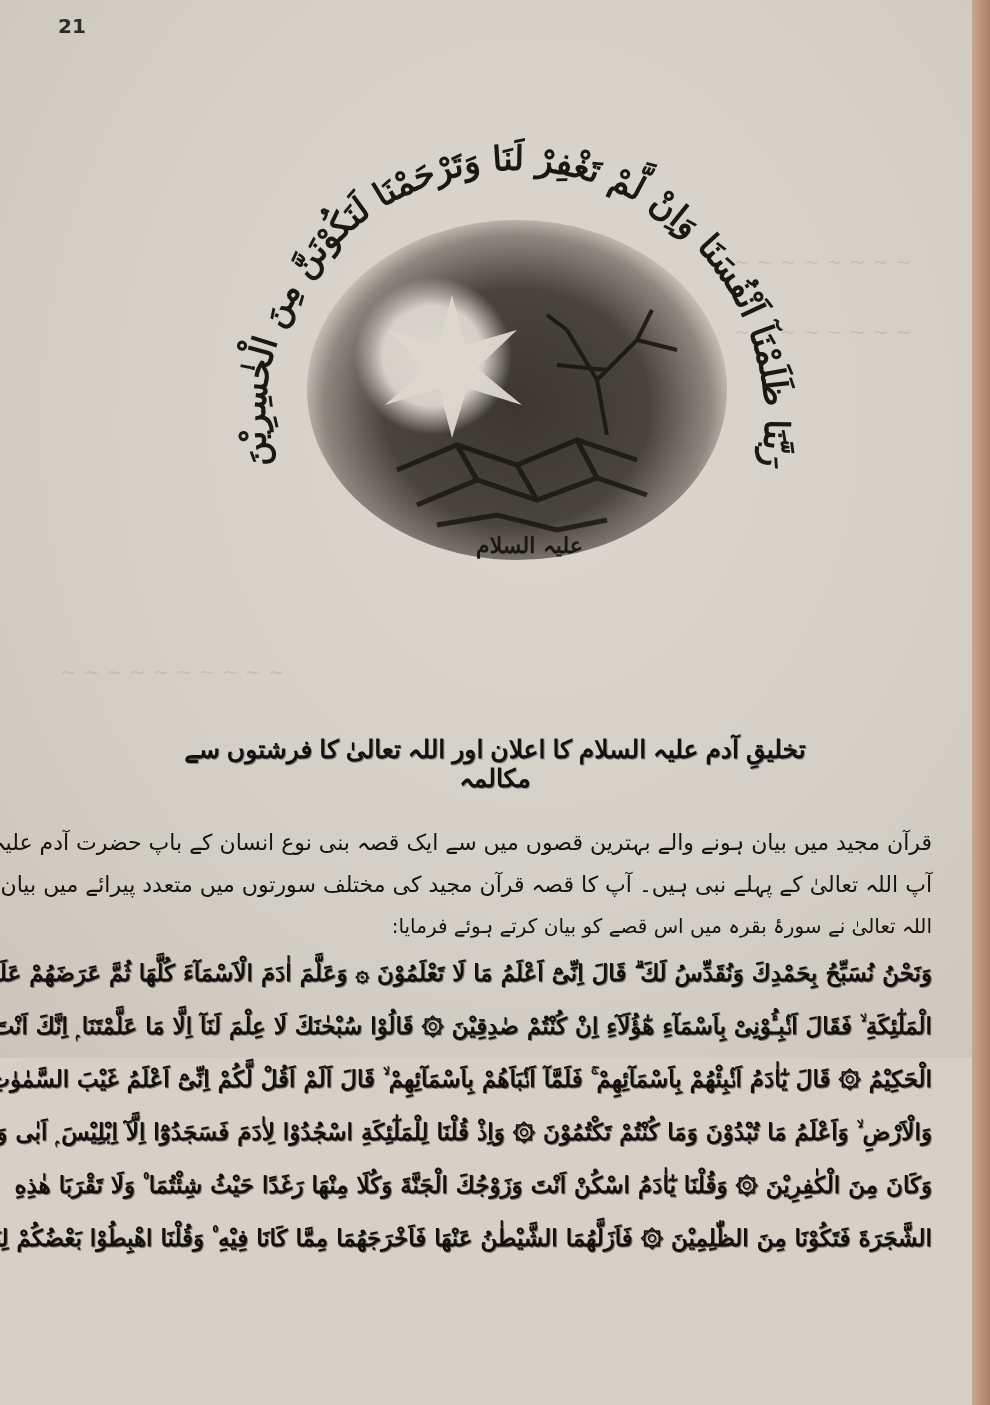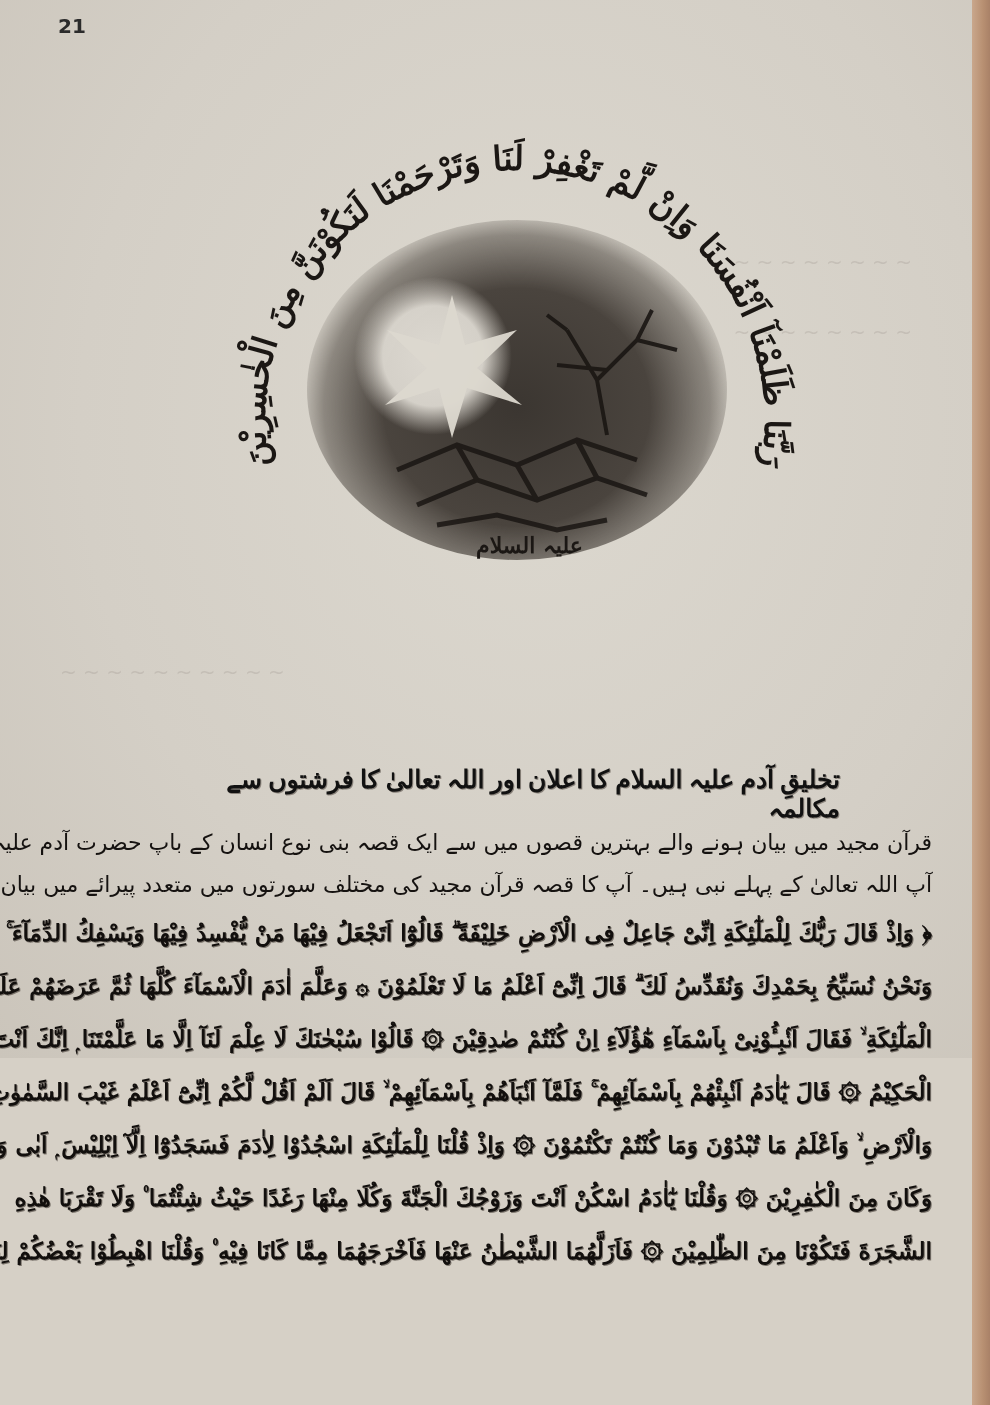--- a/index.html
+++ b/index.html
@@ -44,23 +44,23 @@
   .name-main {
     font-family:"DejaVu Serif", serif; font-weight:bold; font-size:70px; color:#1b1714;
     -webkit-text-stroke:2px #1b1714;
     text-shadow: 0 0 0 #fff, 2px 2px 0 #6b635b;
   }
   .name-honorific {
     font-family:"DejaVu Serif", serif; font-size:22px; color:#1b1714;
     line-height:1; font-weight:bold;margin-left:19px;
   }
   .subheading {
-    position:absolute; left:150px; top:765px; width:690px; 
+    position:absolute; left:150px; top:735px; width:690px; text-align:center;
     direction:rtl;
-    font-family:Liberation Serif, serif; font-weight:bold; font-size:25px;
+    font-family:Liberation Sans, sans-serif; font-weight:bold; font-size:25px;
     color:#111; letter-spacing:0.5px;
     text-shadow: 1px 1px 0 #8a837b;
   }
   .body {
     position:absolute; left:62px; top:822px; width:870px;
     direction:rtl; text-align:right;
     font-family:"DejaVu Sans", sans-serif; color:#151210;
   }
   .para-line { font-size:22px; line-height:42px; height:42px; white-space:nowrap; }
   .intro-line { font-size:20px; line-height:40px; height:40px; white-space:nowrap; }
@@ -119,22 +119,22 @@
     <div class="name-calligraphy">
       <span class="name-honorific">علیہ السلام</span>
     </div>
   </div>
 
   <div class="subheading">تخلیقِ آدم علیہ السلام کا اعلان اور اللہ تعالیٰ کا فرشتوں سے مکالمہ</div>
 
   <div class="body">
     <div class="para-line">قرآن مجید میں بیان ہونے والے بہترین قصوں میں سے ایک قصہ بنی نوع انسان کے باپ حضرت آدم علیہ السلام کا ہے۔</div>
     <div class="para-line">آپ اللہ تعالیٰ کے پہلے نبی ہیں۔ آپ کا قصہ قرآن مجید کی مختلف سورتوں میں متعدد پیرائے میں بیان ہوا ہے۔</div>
+    <div class="intro-line">اللہ تعالیٰ نے سورۂ بقرہ میں اس قصے کو بیان کرتے ہوئے فرمایا:</div>
     <div class="verse-block">
-      <div class="verse-line">﴿ وَاِذْ قَالَ رَبُّكَ لِلْمَلٰٓئِكَةِ اِنِّىْ جَاعِلٌ فِى الْاَرْضِ خَلِيْفَةً ۗ قَالُوْٓا اَتَجْعَلُ فِيْهَا مَنْ يُّفْسِدُ فِيْهَا وَيَسْفِكُ الدِّمَآءَ ۚ</div>
       <div class="verse-line">وَنَحْنُ نُسَبِّحُ بِحَمْدِكَ وَنُقَدِّسُ لَكَ ۗ قَالَ اِنِّىْٓ اَعْلَمُ مَا لَا تَعْلَمُوْنَ ۞ وَعَلَّمَ اٰدَمَ الْاَسْمَآءَ كُلَّهَا ثُمَّ عَرَضَهُمْ عَلَى</div>
       <div class="verse-line">الْمَلٰٓئِكَةِ ۙ فَقَالَ اَنْۢبِـُٔوْنِىْ بِاَسْمَآءِ هٰٓؤُلَآءِ اِنْ كُنْتُمْ صٰدِقِيْنَ ۞ قَالُوْا سُبْحٰنَكَ لَا عِلْمَ لَنَآ اِلَّا مَا عَلَّمْتَنَا ۭ اِنَّكَ اَنْتَ الْعَلِيْمُ</div>
       <div class="verse-line">الْحَكِيْمُ ۞ قَالَ يٰٓاٰدَمُ اَنْۢبِئْهُمْ بِاَسْمَآئِهِمْ ۚ فَلَمَّآ اَنْۢبَاَهُمْ بِاَسْمَآئِهِمْ ۙ قَالَ اَلَمْ اَقُلْ لَّكُمْ اِنِّىْٓ اَعْلَمُ غَيْبَ السَّمٰوٰتِ</div>
       <div class="verse-line">وَالْاَرْضِ ۙ وَاَعْلَمُ مَا تُبْدُوْنَ وَمَا كُنْتُمْ تَكْتُمُوْنَ ۞ وَاِذْ قُلْنَا لِلْمَلٰٓئِكَةِ اسْجُدُوْا لِاٰدَمَ فَسَجَدُوْٓا اِلَّآ اِبْلِيْسَ ۭ اَبٰى وَاسْتَكْبَرَ ڭ</div>
       <div class="verse-line">وَكَانَ مِنَ الْكٰفِرِيْنَ ۞ وَقُلْنَا يٰٓاٰدَمُ اسْكُنْ اَنْتَ وَزَوْجُكَ الْجَنَّةَ وَكُلَا مِنْهَا رَغَدًا حَيْثُ شِئْتُمَا ۠ وَلَا تَقْرَبَا هٰذِهِ</div>
       <div class="verse-line">الشَّجَرَةَ فَتَكُوْنَا مِنَ الظّٰلِمِيْنَ ۞ فَاَزَلَّهُمَا الشَّيْطٰنُ عَنْهَا فَاَخْرَجَهُمَا مِمَّا كَانَا فِيْهِ ۠ وَقُلْنَا اهْبِطُوْا بَعْضُكُمْ لِبَعْضٍ</div>
     </div>
   </div>
 </div>
 

